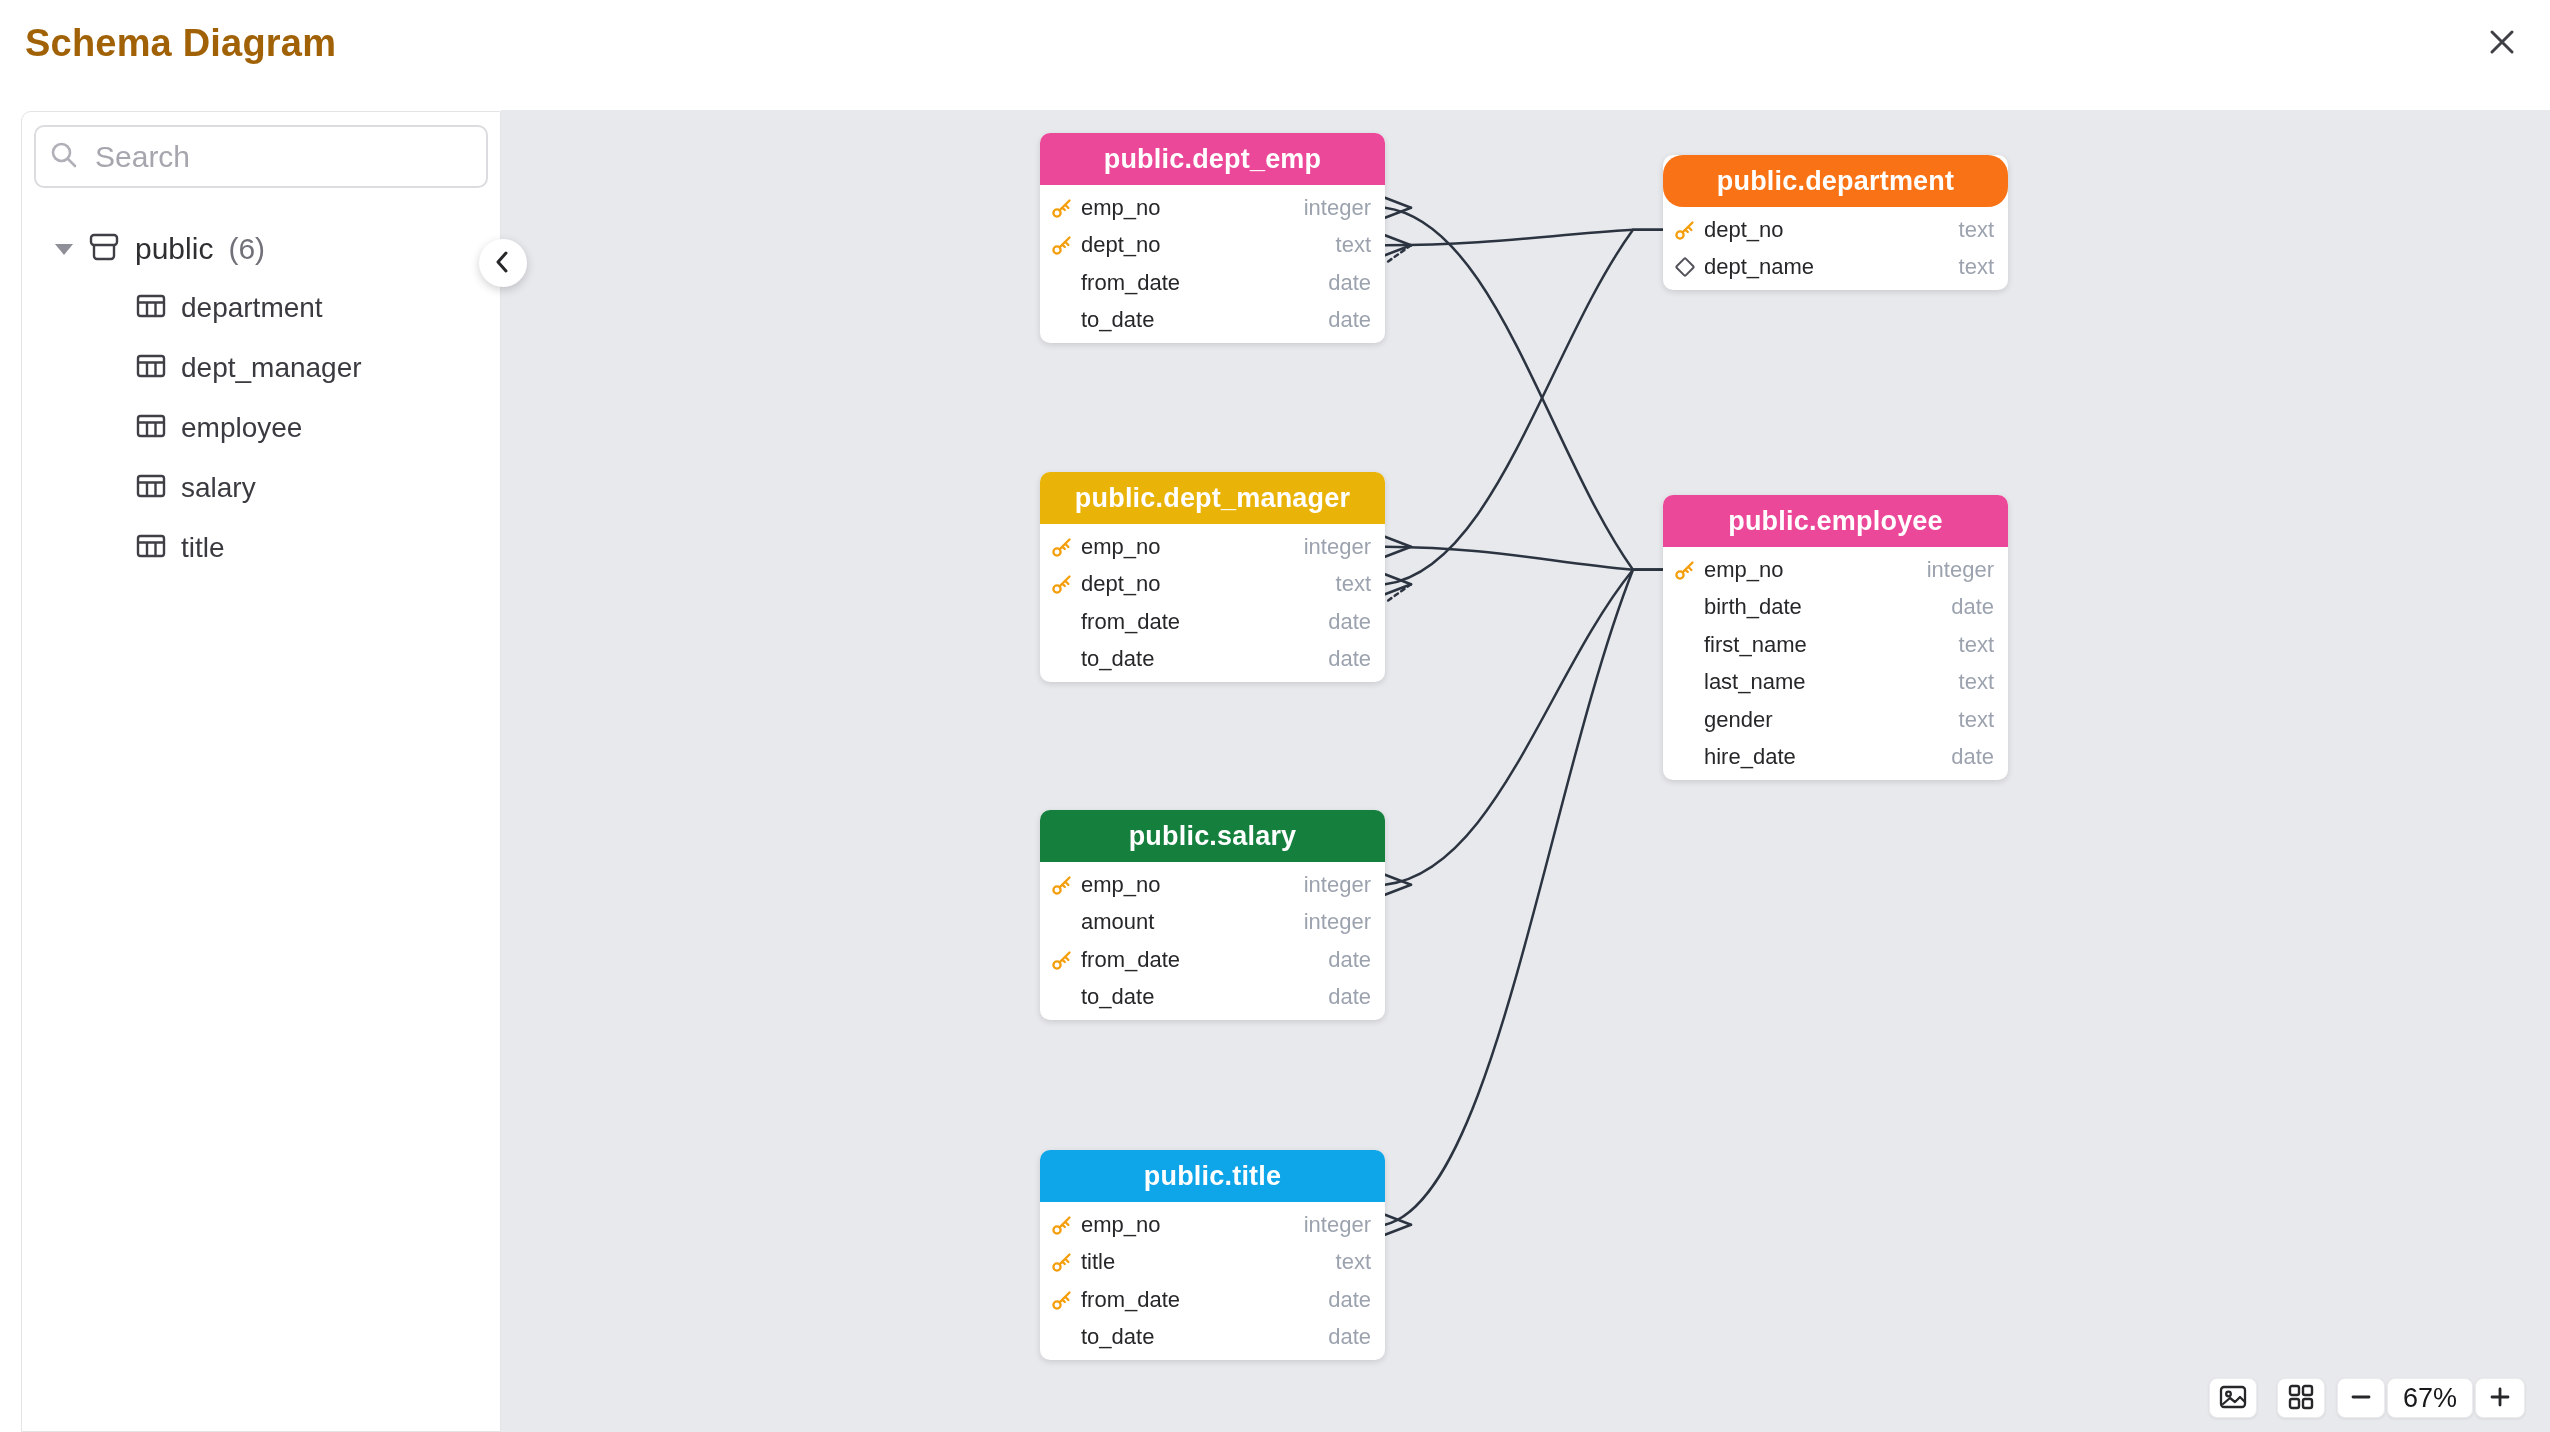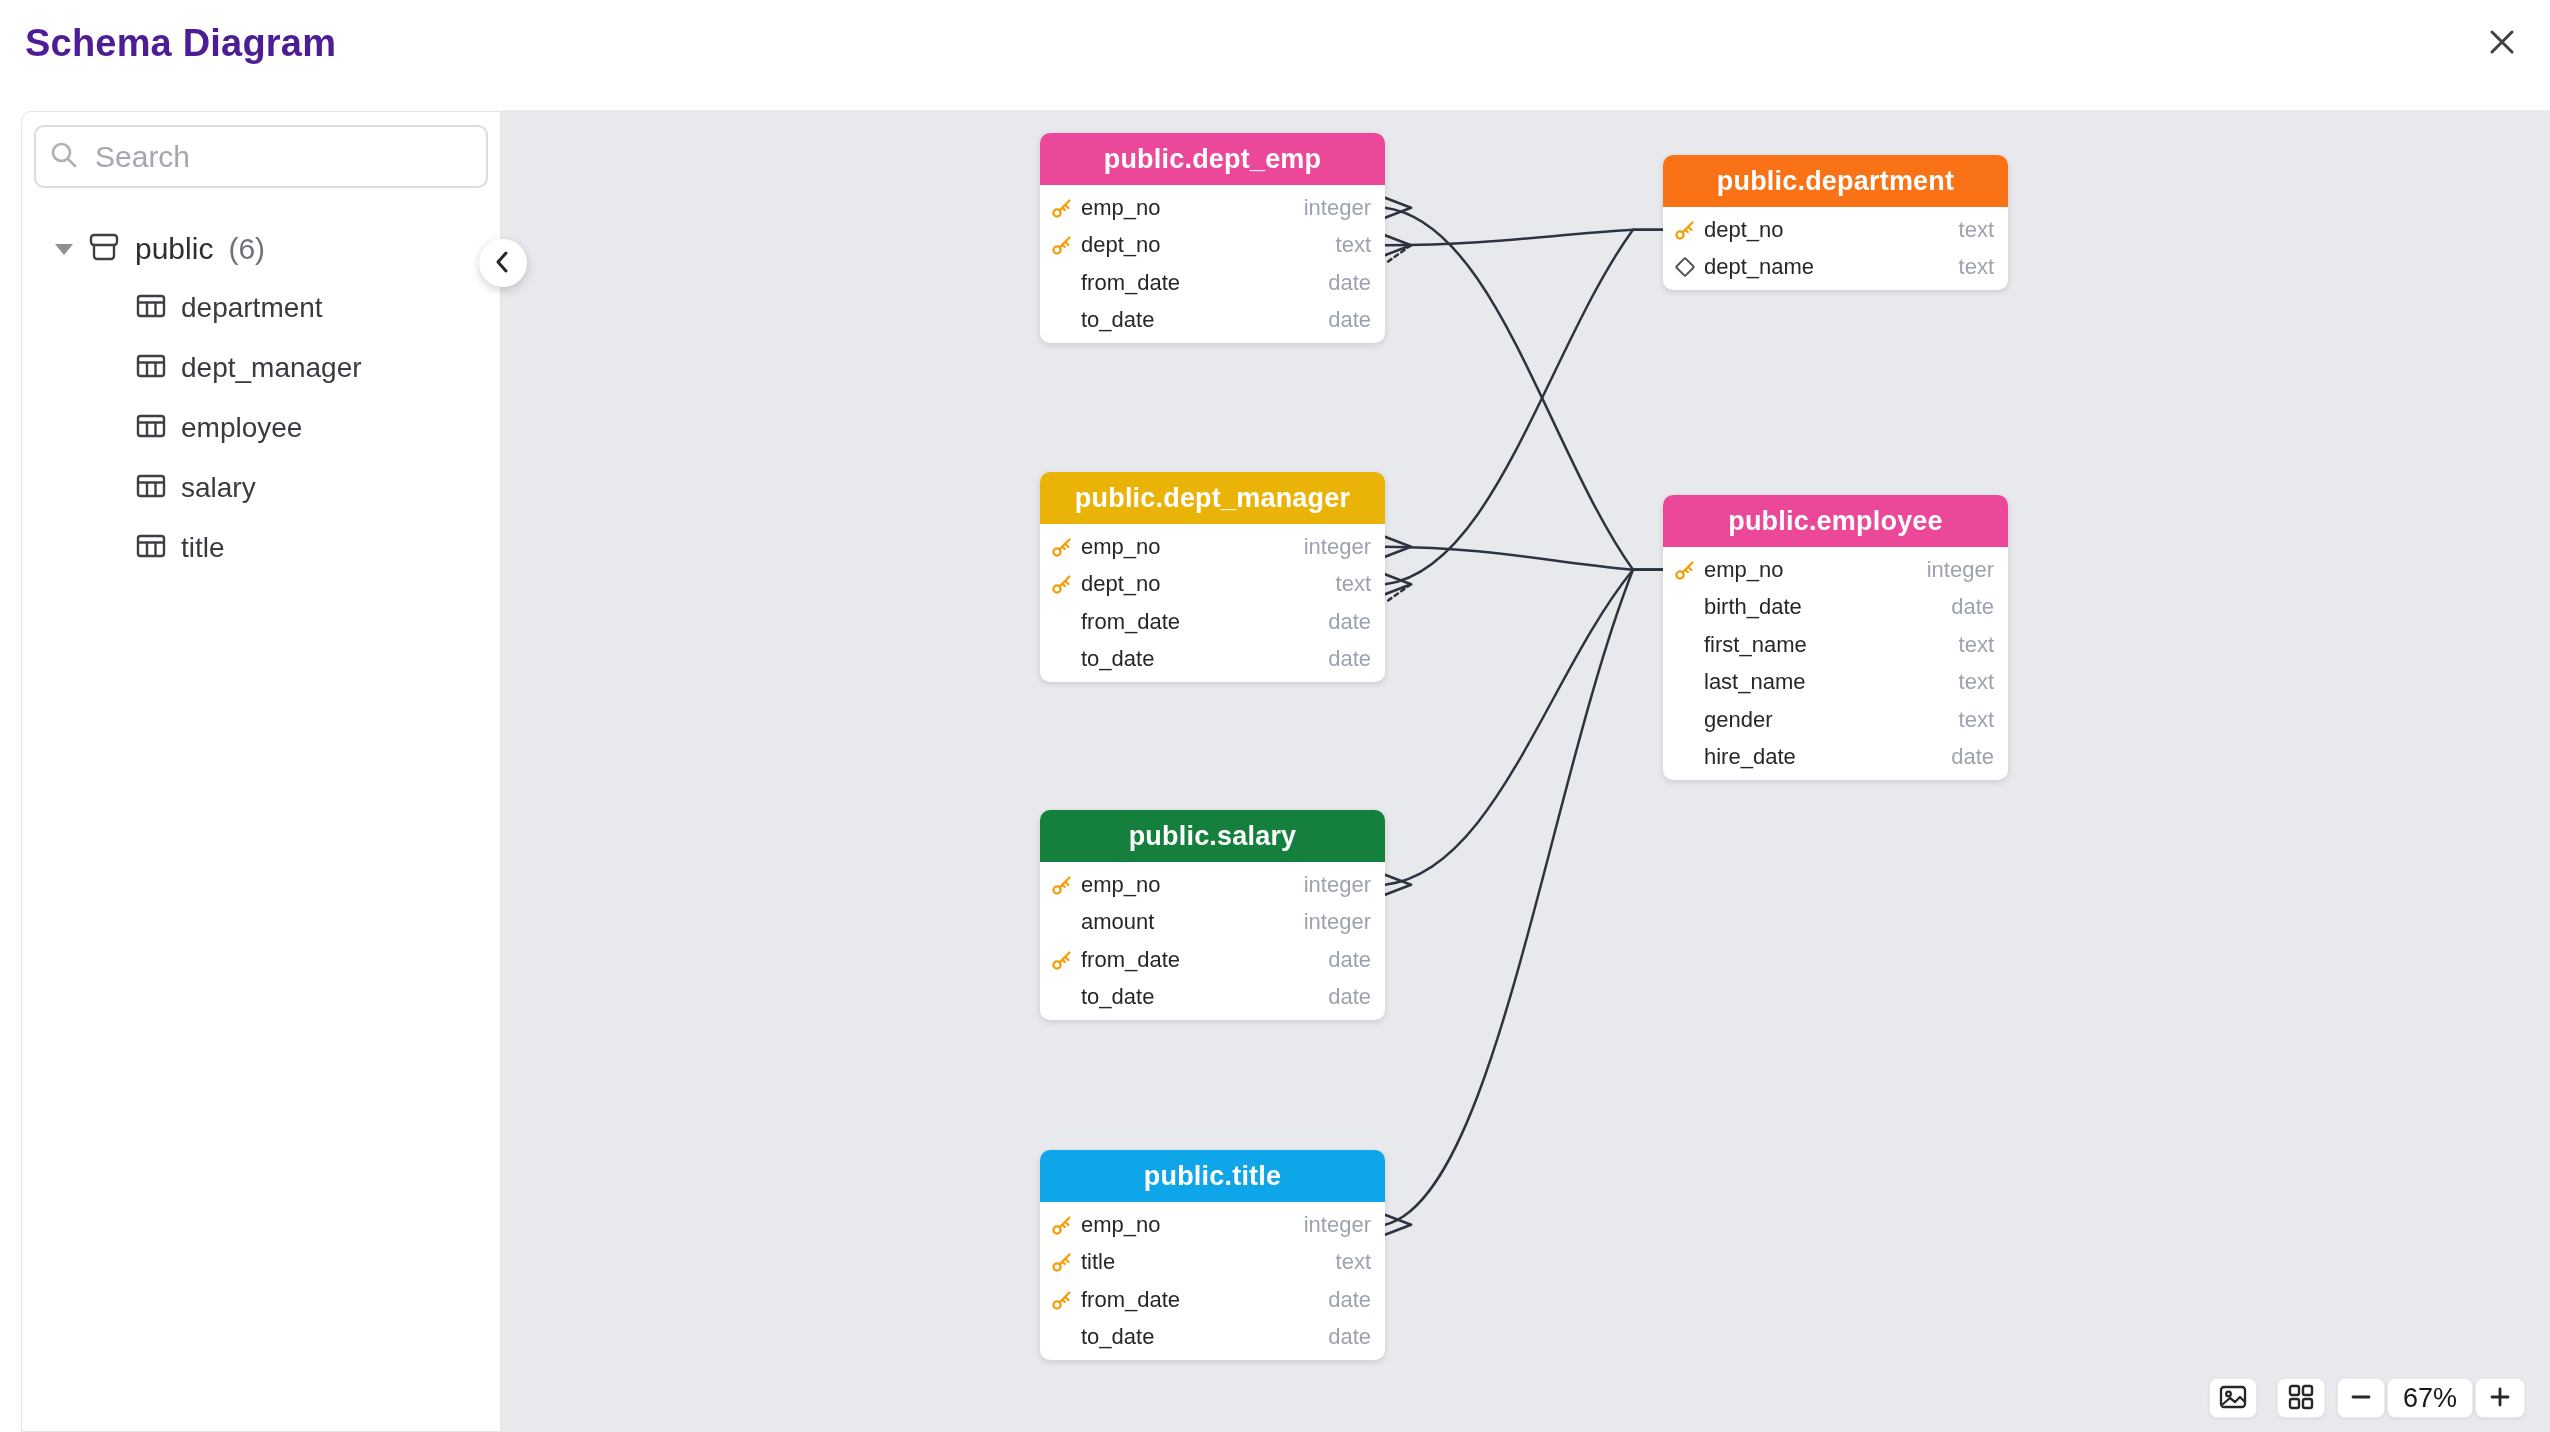--- a/index.html
+++ b/index.html
@@ -1,21 +1,21 @@
 <!DOCTYPE html>
 <html><head>
 <meta charset="utf-8">
 <style>
   * { box-sizing: border-box; margin: 0; padding: 0; }
   html,body { width:2550px; height:1432px; overflow:hidden; background:#ffffff;
               font-family:"Liberation Sans", sans-serif; position:relative; }
 
   
   .topbar { position:absolute; left:0; top:0; width:2550px; height:110px; background:#fff; z-index:3; }
-  .page-title { position:absolute; left:25px; top:22px; font-size:38px; font-weight:600; color:#4c1d95; letter-spacing:.2px; }
+  .page-title { position:absolute; left:25px; top:22px; font-size:38px; font-weight:600; color:#a16207; letter-spacing:.2px; }
   .close-btn { position:absolute; left:2476px; top:17px; width:52px; height:52px; border:none; background:transparent;
                display:flex; align-items:center; justify-content:center; cursor:pointer; }
 
   
   .canvas { position:absolute; left:501px; top:110px; width:2049px; height:1322px; background:#e8e9ed; z-index:0; }
   .edges  { position:absolute; left:0; top:0; width:2550px; height:1432px; z-index:1; pointer-events:none; }
 
   
   .sidebar { position:absolute; left:21px; top:111px; width:480px; height:1321px; background:#fff;
              border:1px solid #e4e4e7; border-radius:10px 0 0 0; z-index:2; }
@@ -122,21 +122,21 @@
           <span class="col-type">date</span>
         </div>
         <div class="card-row">
           <span class="col-icon"></span>
           <span class="col-name">to_date</span>
           <span class="col-type">date</span>
         </div>
       </div>
     </div>
     <div class="card" style="left: 1663px; top: 155px;">
-      <div class="card-header" style="background: rgb(249, 115, 22);">public.department</div>
+      <div class="card-header" style="background: rgb(249, 115, 22); border-radius: 20px;">public.department</div>
       <div class="card-body">
         <div class="card-row">
           <span class="col-icon">
             <svg width="24" height="24" viewBox="0 0 24 24" fill="none" stroke="#f59e0b" stroke-width="2.3" stroke-linecap="round" stroke-linejoin="round">
     <circle cx="7" cy="17" r="3.6"></circle>
     <path d="M9.6 14.4 L19.5 4.5 M15.2 8.8 l3.2 3.2 M12.4 11.6 l2.4 2.4"></path>
   </svg>
           </span>
           <span class="col-name">dept_no</span>
           <span class="col-type">text</span>

